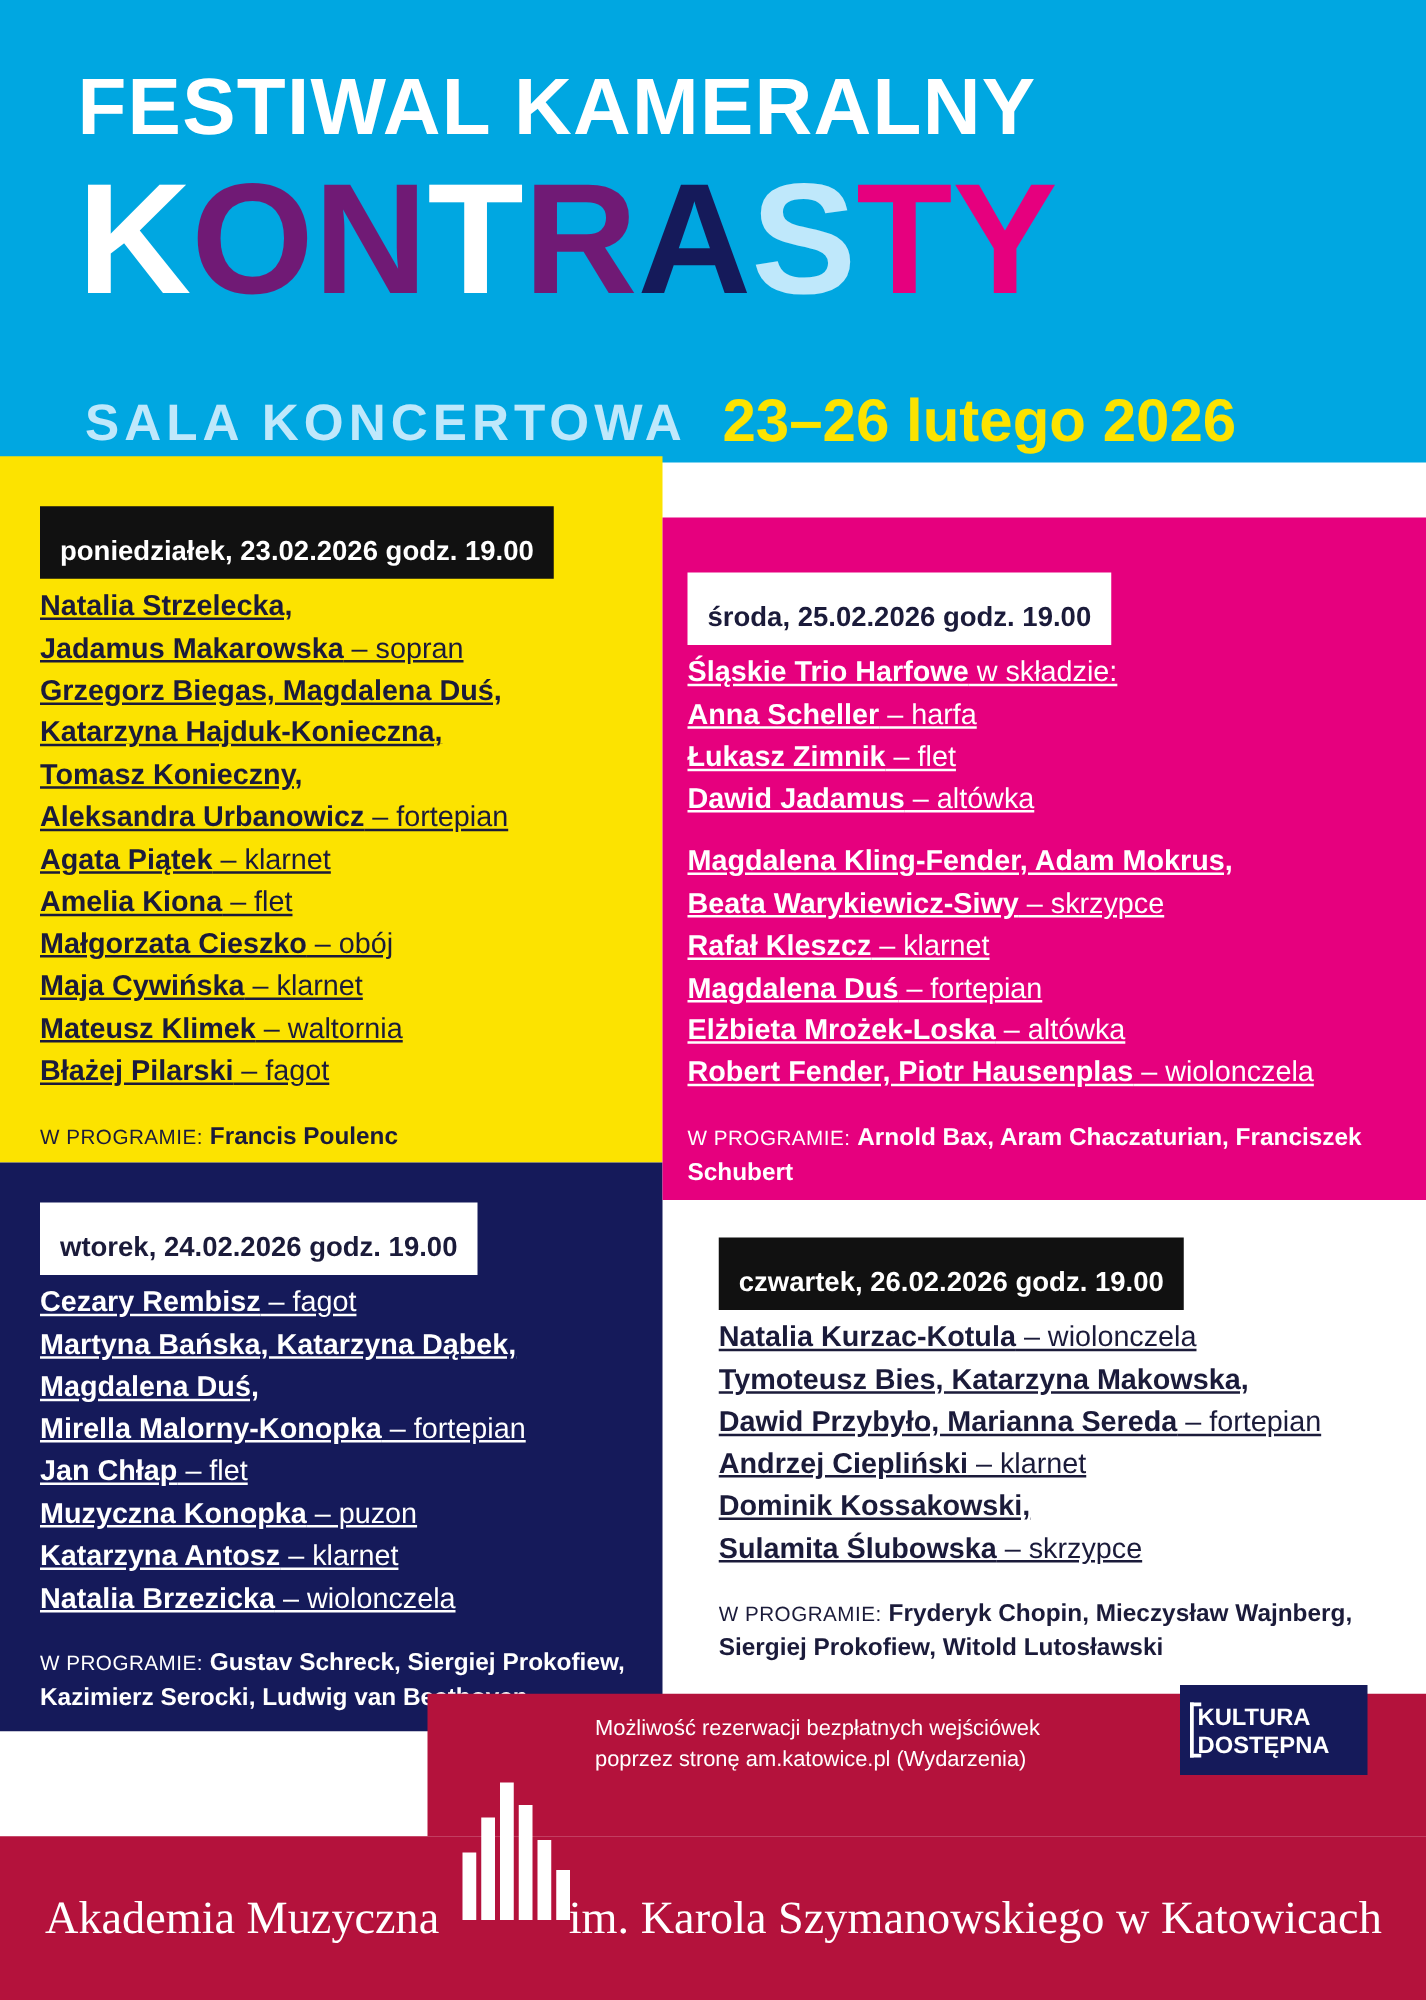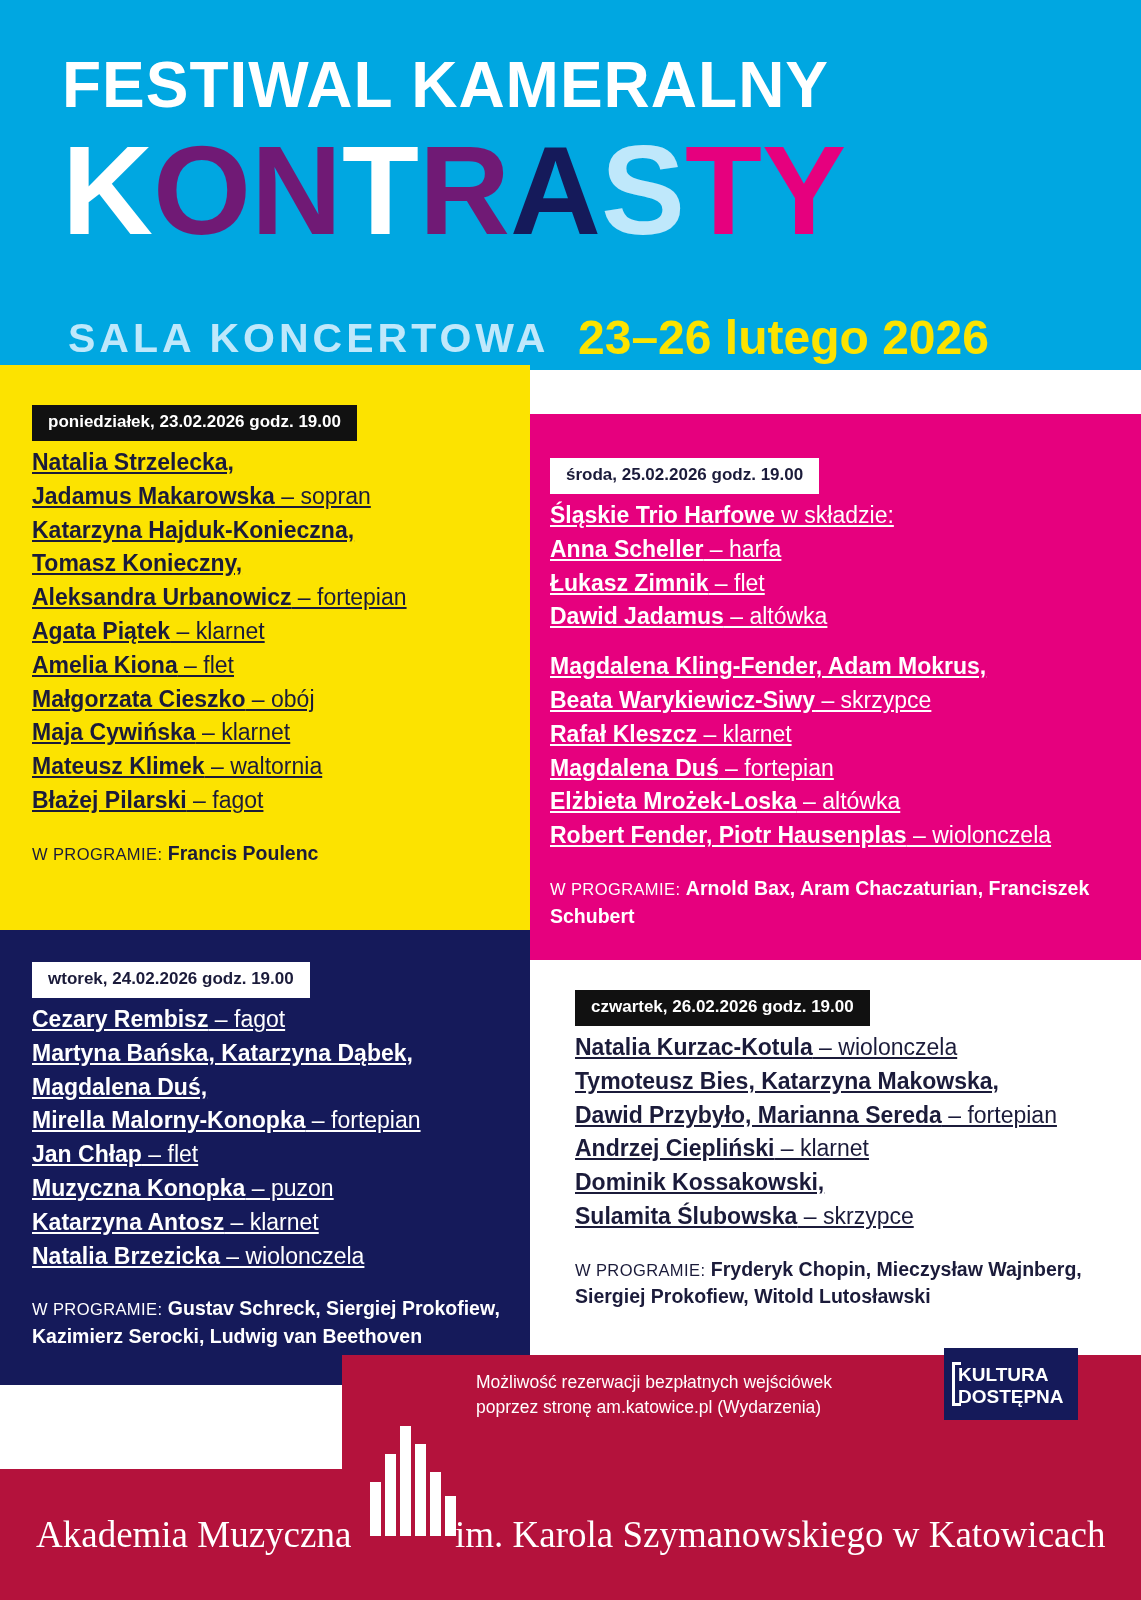--- a/index.html
+++ b/index.html
@@ -92,23 +92,23 @@
     color: #1b1b3a;
   }
   .panel-thu-ext {
     top: 960px; left: 555px;
     width: 586px; height: 395px;
     background: #ffffff;
   }
 
   .daybar {
     display: inline-block;
-    font-size: 17px;
-    font-weight: bold;
-    padding: 7px 16px 9px 16px;
+    font-size: 22px;
+    font-weight: bold;
+    padding: 23px 16px 9px 16px;
     white-space: nowrap;
   }
   .daybar-dark { background: #111111; color: #ffffff; }
   .daybar-white { background: #ffffff; color: #1b1b3a; }
 
   .bar-wrap { padding-left: 32px; }
   .bar-wrap-right { padding-left: 20px; }
 
   .perf {
     font-size: 23px;
@@ -150,21 +150,21 @@
     top: 1370px; left: 476px;
     width: 460px;
     font-size: 17.5px;
     font-weight: normal;
     color: #ffffff;
     line-height: 1.45;
   }
   .kultura-box {
     position: absolute;
     top: 1348px; left: 944px;
-    width: 134px; height: 72px;
+    width: 150px; height: 72px;
     background: #151a5a;
     color: #ffffff;
   }
   .kultura-inner {
     position: absolute;
     top: 16px; left: 14px;
     font-size: 19px;
     font-weight: bold;
     line-height: 1.15;
   }
@@ -223,20 +223,21 @@
   <div class="subtitle-dates">23–26 lutego 2026</div>
 </div>
 
 <div class="panel panel-mon">
   <div class="bar-wrap" style="padding-top:40px;">
     <div class="daybar daybar-dark">poniedziałek, 23.02.2026 godz. 19.00</div>
   </div>
   <div class="perf">
     <div><span class="name">Natalia Strzelecka,</span><span class="role"></span></div>
     <div><span class="name">Jadamus Makarowska</span><span class="role"> – sopran</span></div>
+    <div><span class="name">Grzegorz Biegas, Magdalena Duś,</span><span class="role"></span></div>
     <div><span class="name">Katarzyna Hajduk-Konieczna,</span><span class="role"></span></div>
     <div><span class="name">Tomasz Konieczny,</span><span class="role"></span></div>
     <div><span class="name">Aleksandra Urbanowicz</span><span class="role"> – fortepian</span></div>
     <div><span class="name">Agata Piątek</span><span class="role"> – klarnet</span></div>
     <div><span class="name">Amelia Kiona</span><span class="role"> – flet</span></div>
     <div><span class="name">Małgorzata Cieszko</span><span class="role"> – obój</span></div>
     <div><span class="name">Maja Cywińska</span><span class="role"> – klarnet</span></div>
     <div><span class="name">Mateusz Klimek</span><span class="role"> – waltornia</span></div>
     <div><span class="name">Błażej Pilarski</span><span class="role"> – fagot</span></div>
   </div>

